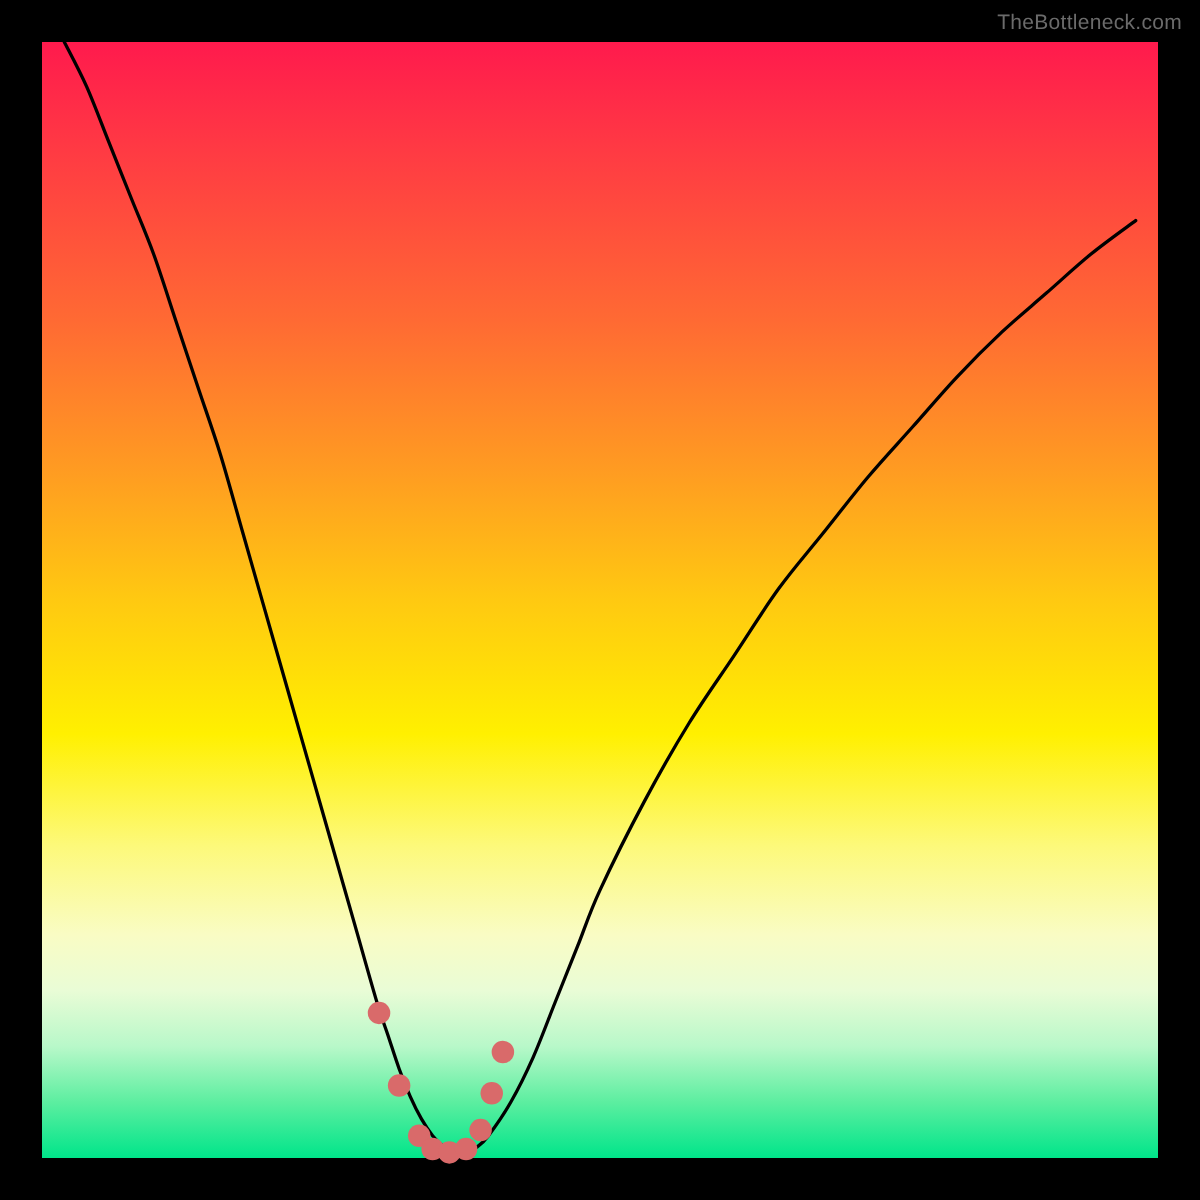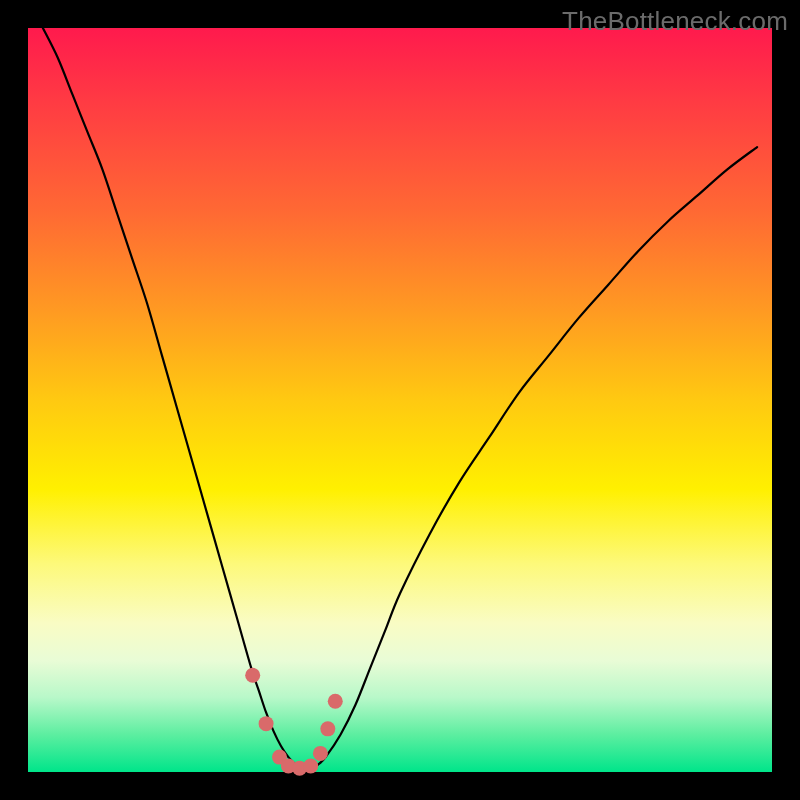--- a/index.html
+++ b/index.html
@@ -30,21 +30,21 @@
       #b8f8c9 90%,
       #5ceea0 95%,
       #00e58a 100%
     );
   }
   .watermark {
     position: absolute;
     top: 6px;
     right: 12px;
     color: #6b6b6b;
-    font-size: 26px;
+    font-size: 14px;
     letter-spacing: 0.2px;
     font-weight: 500;
     z-index: 10;
   }
   svg.curve {
     position: absolute;
     left: 0;
     top: 0;
     width: 744px;
     height: 744px;

